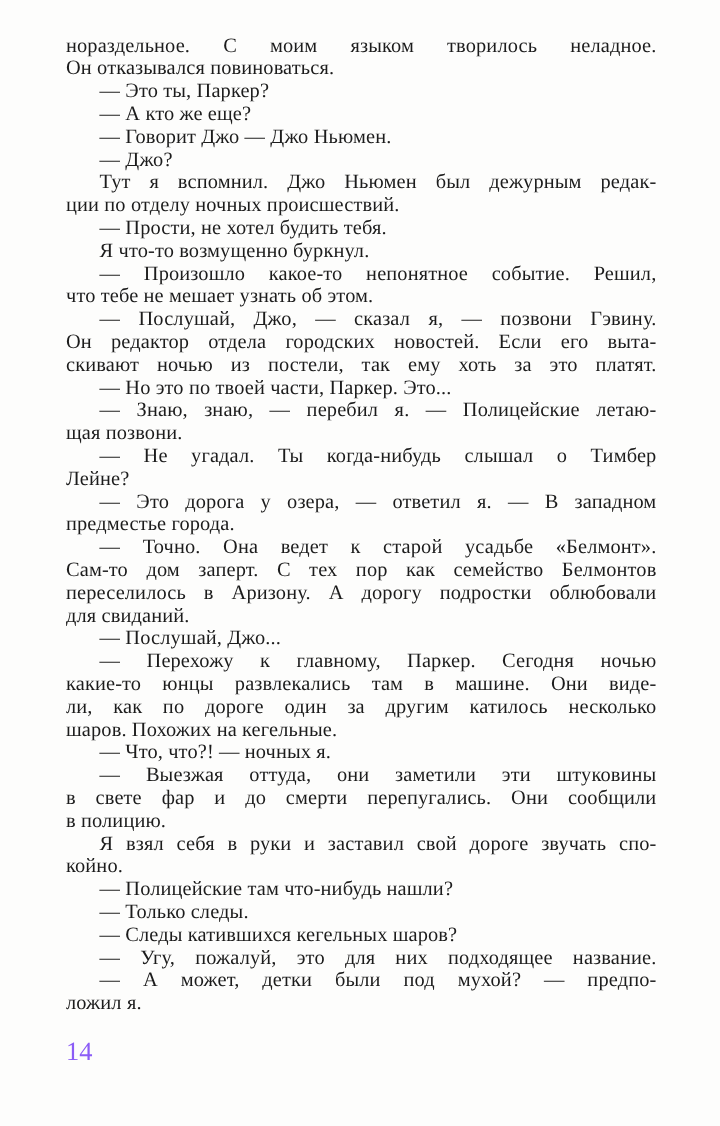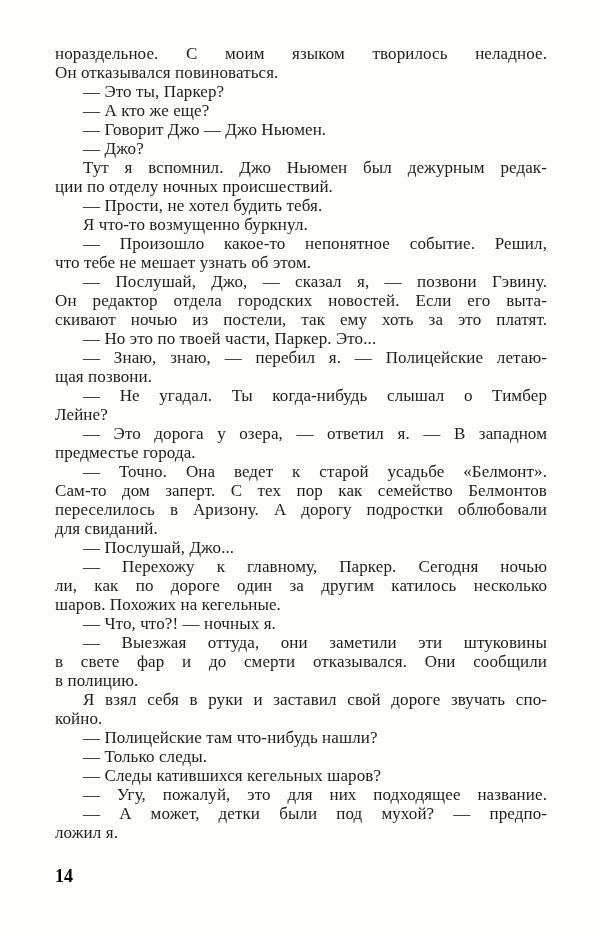--- a/index.html
+++ b/index.html
@@ -15,21 +15,21 @@
     font-family: "Liberation Serif", "DejaVu Serif", serif;
   }
   .scan-page {
     position: absolute;
     inset: 0;
     background: #fdfdfc;
   }
   .page-text {
     position: absolute;
     left: 55px;
-    top: 44px;
+    top: 28px;
     width: 492px;
     font-size: 17px;
     line-height: 19px;
     color: #1c1c1c;
     letter-spacing: 0.1px;
   }
   .line {
     height: 19px;
     overflow: visible;
     white-space: normal;
@@ -38,24 +38,24 @@
     padding-left: 28px;
   }
   .line.just {
     text-align: justify;
     text-align-last: justify;
   }
   .page-number {
     position: absolute;
     left: 55px;
     top: 866px;
-    font-size: 18px;
+    font-size: 22px;
     line-height: 20px;
-    font-weight: 700;
-    color: #000000;
+    font-weight: 400;
+    color: #8b5cf6;
   }
 </style>
 </head>
 <body>
 
 <div class="scan-page">
   <div class="page-text">
       <div class="line just">нораздельное. С моим языком творилось неладное.</div>
       <div class="line">Он отказывался повиноваться.</div>
       <div class="line indent">— Это ты, Паркер?</div>
@@ -77,25 +77,26 @@
       <div class="line indent just">— Не угадал. Ты когда-нибудь слышал о Тимбер</div>
       <div class="line">Лейне?</div>
       <div class="line indent just">— Это дорога у озера, — ответил я. — В западном</div>
       <div class="line">предместье города.</div>
       <div class="line indent just">— Точно. Она ведет к старой усадьбе «Белмонт».</div>
       <div class="line just">Сам-то дом заперт. С тех пор как семейство Белмонтов</div>
       <div class="line just">переселилось в Аризону. А дорогу подростки облюбовали</div>
       <div class="line">для свиданий.</div>
       <div class="line indent">— Послушай, Джо...</div>
       <div class="line indent just">— Перехожу к главному, Паркер. Сегодня ночью</div>
+      <div class="line just">какие-то юнцы развлекались там в машине. Они виде-</div>
       <div class="line just">ли, как по дороге один за другим катилось несколько</div>
       <div class="line">шаров. Похожих на кегельные.</div>
       <div class="line indent">— Что, что?! — ночных я.</div>
       <div class="line indent just">— Выезжая оттуда, они заметили эти штуковины</div>
-      <div class="line just">в свете фар и до смерти отказывался. Они сообщили</div>
+      <div class="line just">в свете фар и до смерти перепугались. Они сообщили</div>
       <div class="line">в полицию.</div>
       <div class="line indent just">Я взял себя в руки и заставил свой дороге звучать спо-</div>
       <div class="line">койно.</div>
       <div class="line indent">— Полицейские там что-нибудь нашли?</div>
       <div class="line indent">— Только следы.</div>
       <div class="line indent">— Следы катившихся кегельных шаров?</div>
       <div class="line indent just">— Угу, пожалуй, это для них подходящее название.</div>
       <div class="line indent just">— А может, детки были под мухой? — предпо-</div>
       <div class="line">ложил я.</div>
     </div>

